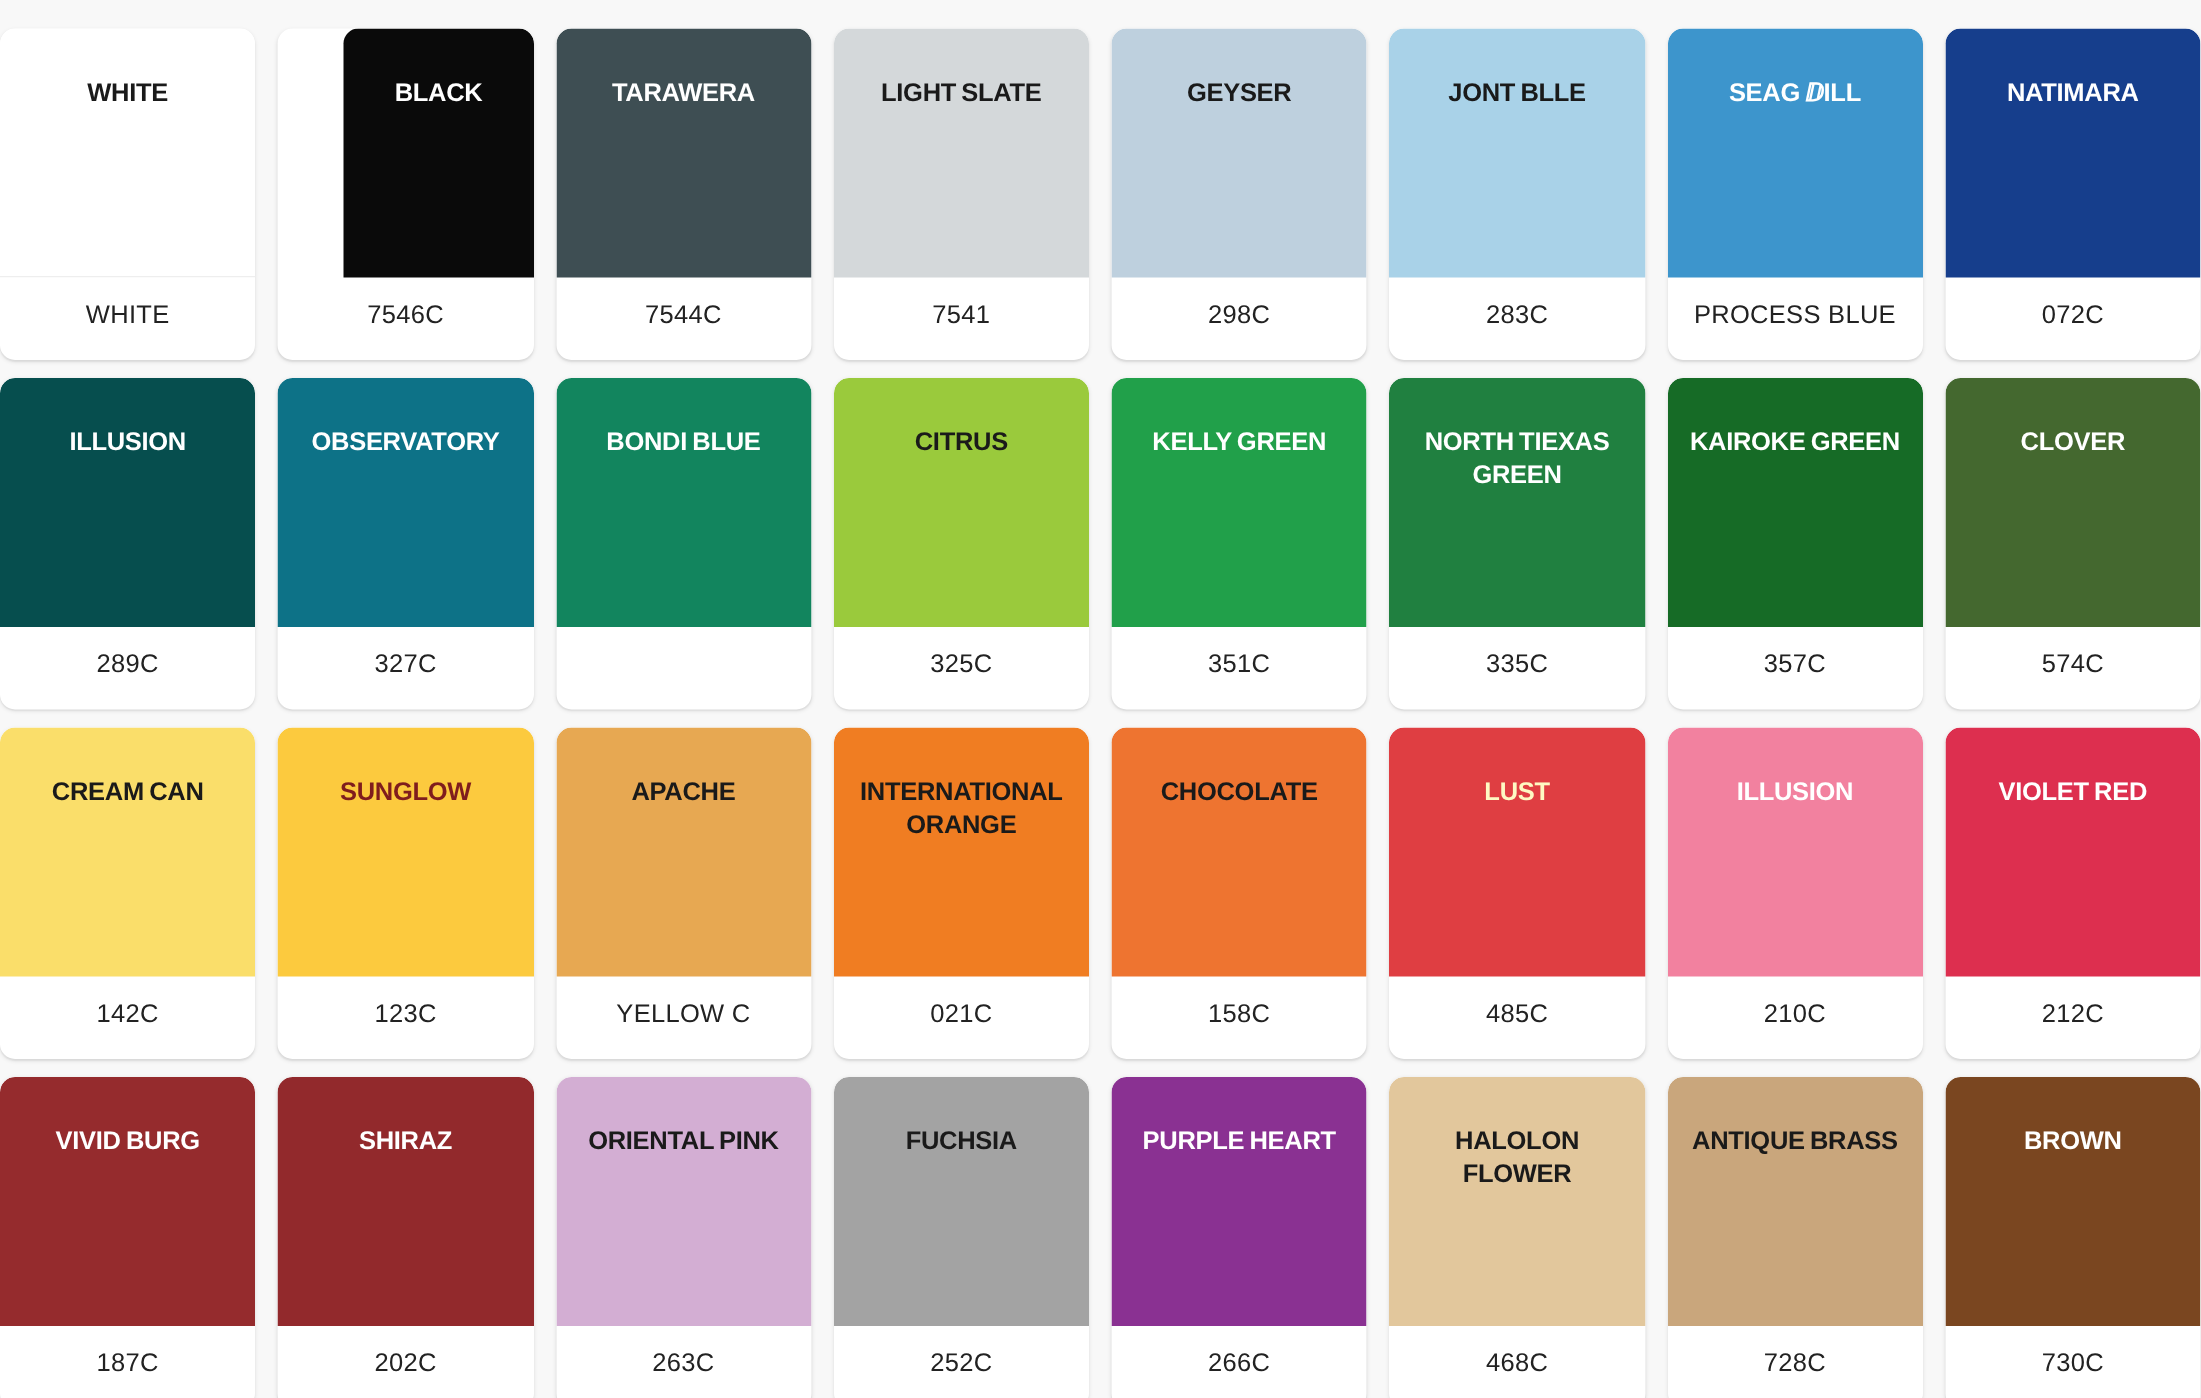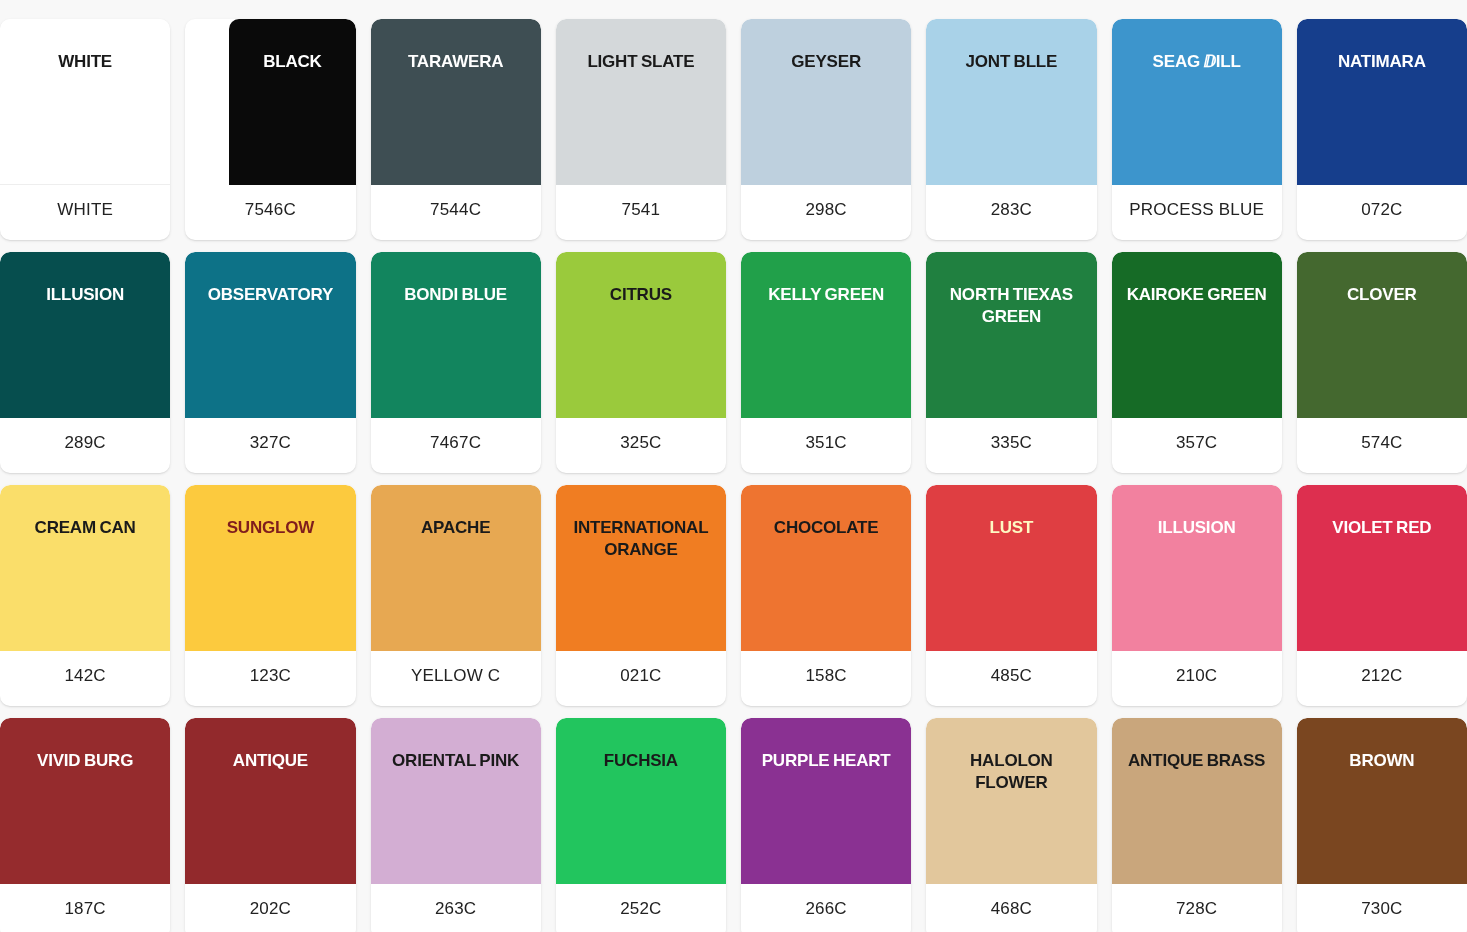--- a/index.html
+++ b/index.html
@@ -135,21 +135,20 @@
     <div class="swatch-card">
       <div class="swatch-color" style="background: rgb(13, 114, 135);">
         <div class="swatch-name" style="color: rgb(255, 255, 255);">OBSERVATORY</div>
       </div>
       <div class="swatch-code">327C</div>
     </div>
     <div class="swatch-card">
       <div class="swatch-color" style="background: rgb(18, 133, 94);">
         <div class="swatch-name" style="color: #ffffff;">BONDI BLUE</div>
       </div>
-      <div class="swatch-code">7467C</div>
     </div>
     <div class="swatch-card">
       <div class="swatch-color" style="background: rgb(154, 202, 60);">
         <div class="swatch-name" style="color: rgb(26, 26, 26);">CITRUS</div>
       </div>
       <div class="swatch-code">325C</div>
     </div>
     <div class="swatch-card">
       <div class="swatch-color" style="background: rgb(33, 160, 74);">
         <div class="swatch-name" style="color: rgb(255, 255, 255);">KELLY GREEN</div>
@@ -223,32 +222,32 @@
       <div class="swatch-code">212C</div>
     </div>
     <div class="swatch-card">
       <div class="swatch-color" style="background: rgb(149, 43, 45);">
         <div class="swatch-name" style="color: rgb(255, 255, 255);">VIVID BURG</div>
       </div>
       <div class="swatch-code">187C</div>
     </div>
     <div class="swatch-card">
       <div class="swatch-color" style="background: rgb(146, 41, 44);">
-        <div class="swatch-name" style="color: rgb(255, 255, 255);">ANTIQUE</div>
+        <div class="swatch-name" style="color: rgb(255, 255, 255);">SHIRAZ</div>
       </div>
       <div class="swatch-code">202C</div>
     </div>
     <div class="swatch-card">
       <div class="swatch-color" style="background: rgb(211, 174, 211);">
         <div class="swatch-name" style="color: rgb(26, 26, 26);">ORIENTAL PINK</div>
       </div>
       <div class="swatch-code">263C</div>
     </div>
     <div class="swatch-card">
-      <div class="swatch-color" style="background: #22c55e;">
+      <div class="swatch-color" style="background: #a3a3a3;">
         <div class="swatch-name" style="color: rgb(26, 26, 26);">FUCHSIA</div>
       </div>
       <div class="swatch-code">252C</div>
     </div>
     <div class="swatch-card">
       <div class="swatch-color" style="background: rgb(138, 49, 146);">
         <div class="swatch-name" style="color: rgb(255, 255, 255);">PURPLE HEART</div>
       </div>
       <div class="swatch-code">266C</div>
     </div>

